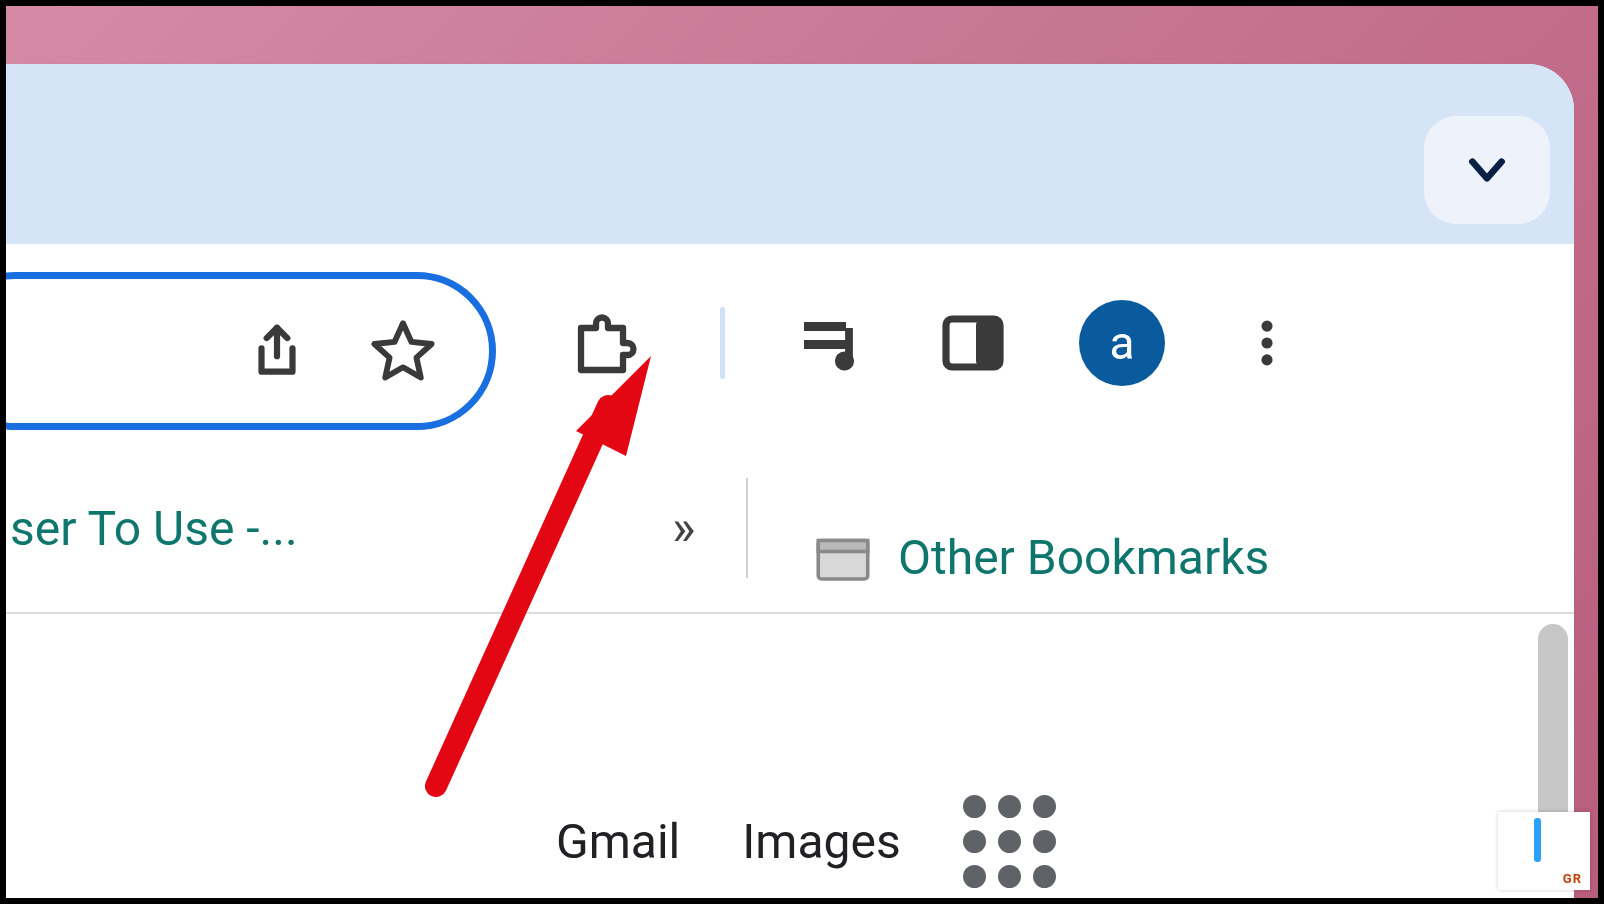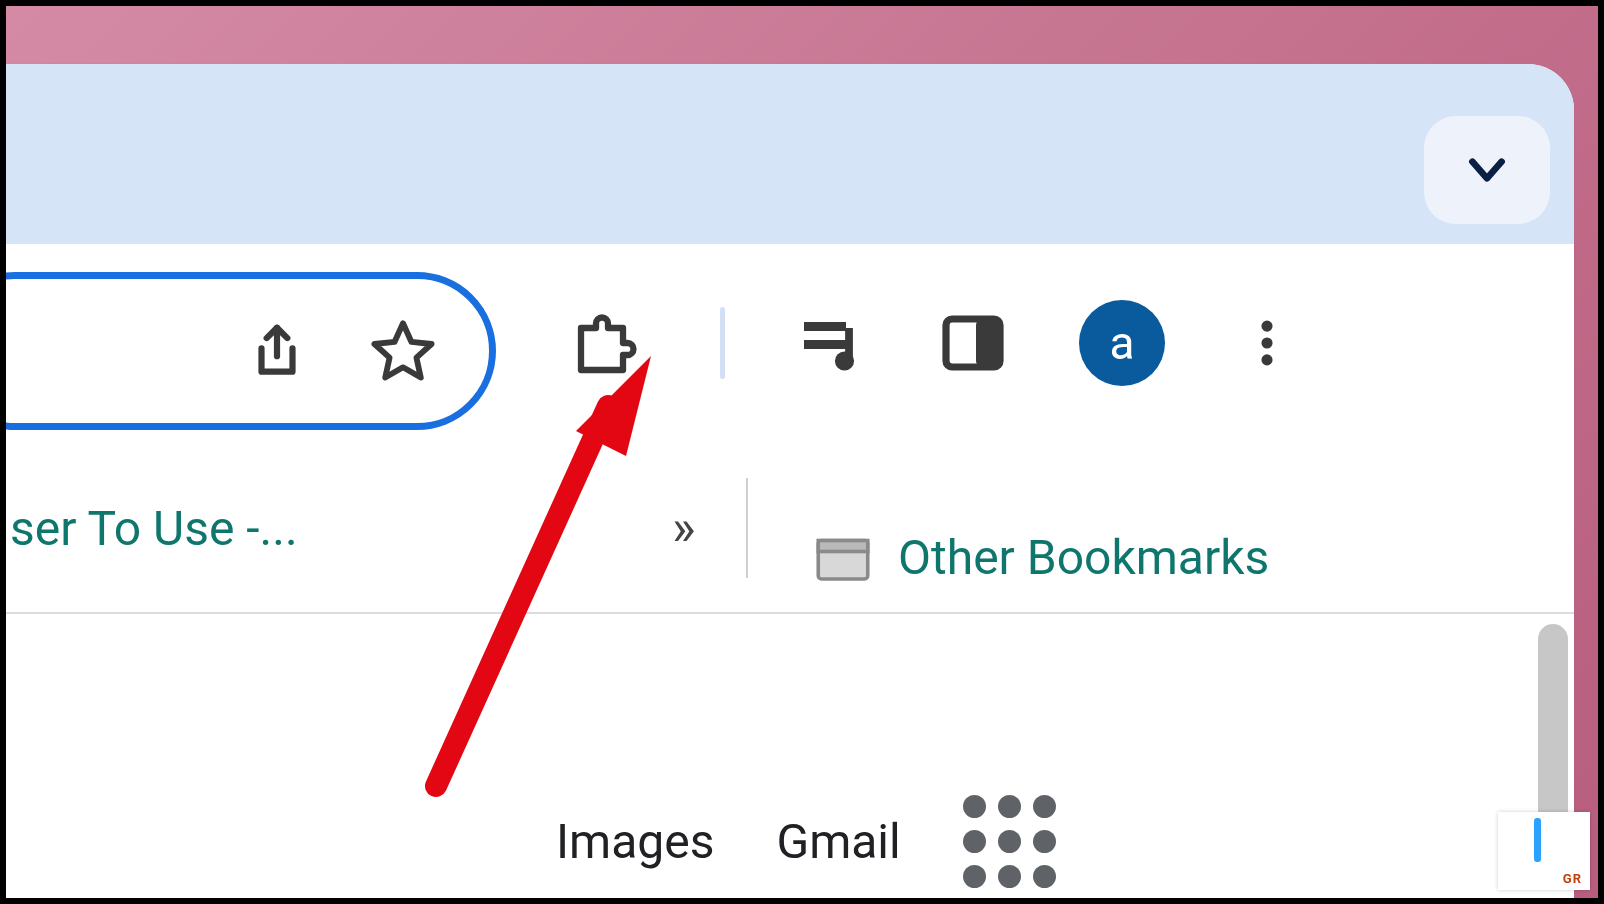--- a/index.html
+++ b/index.html
@@ -311,22 +311,22 @@
           <rect x="3" y="6" width="18" height="4" fill="#b9b9b9" stroke="#8a8a8a" stroke-width="1.3"></rect>
         </svg>
         <span>Other Bookmarks</span>
       </div>
     </div>
 
     <div class="content-divider"></div>
 
     <div class="content-area">
       <div class="google-links">
+        <span class="link">Gmail</span>
         <span class="link">Images</span>
-        <span class="link">Gmail</span>
         <div class="apps-grid">
           <span></span>
             <span></span>
             <span></span>
           <span></span>
             <span></span>
             <span></span>
           <span></span>
             <span></span>
             <span></span>

